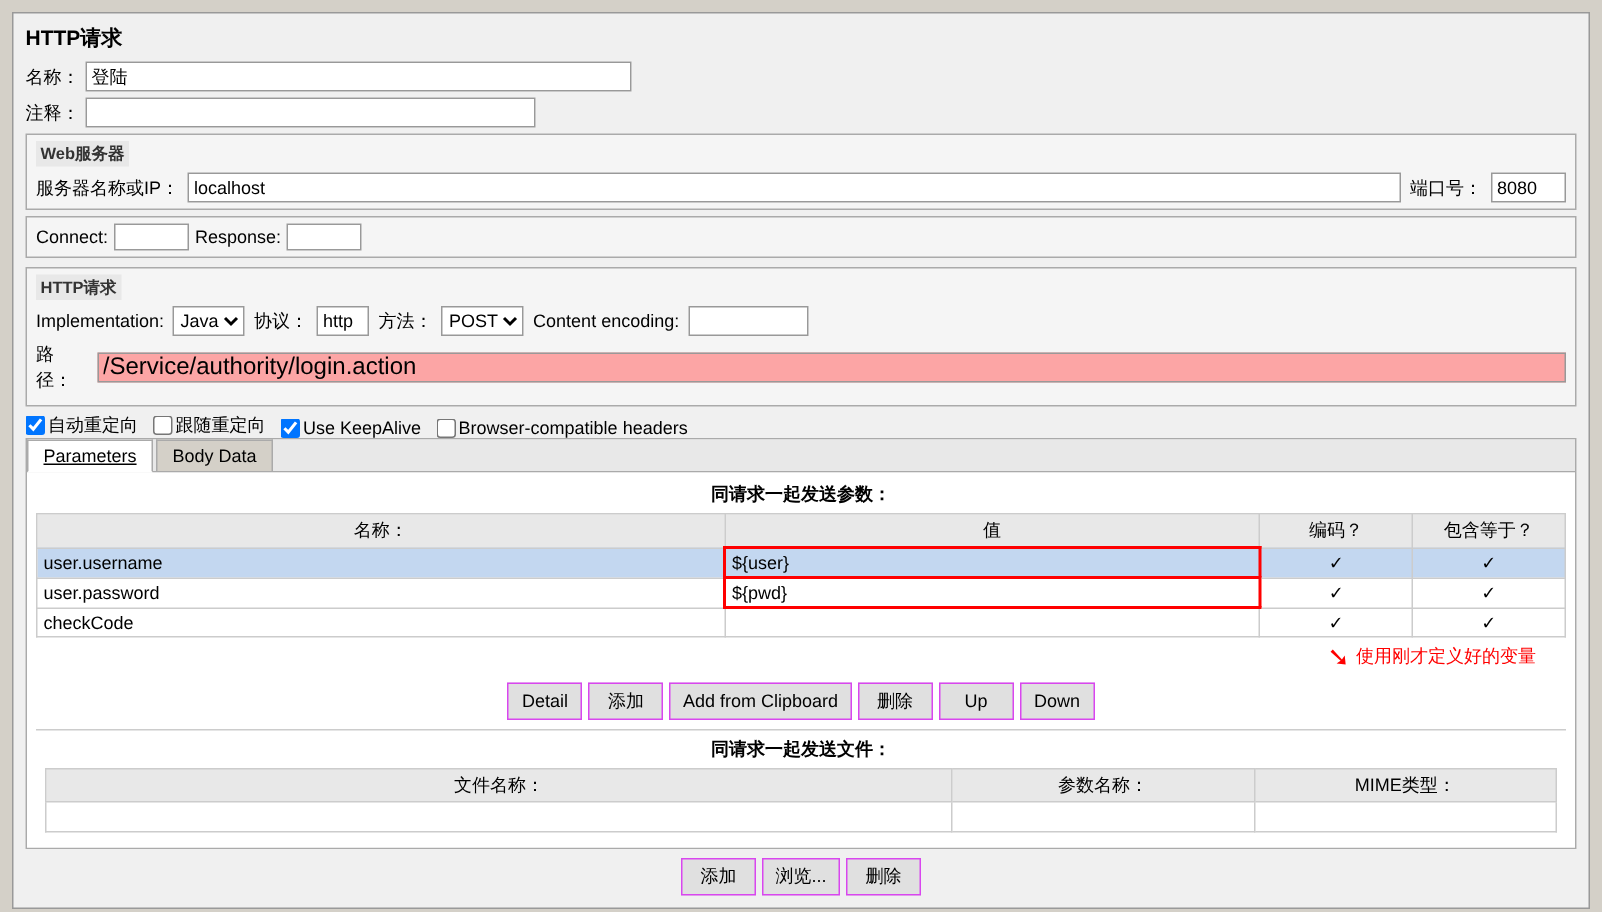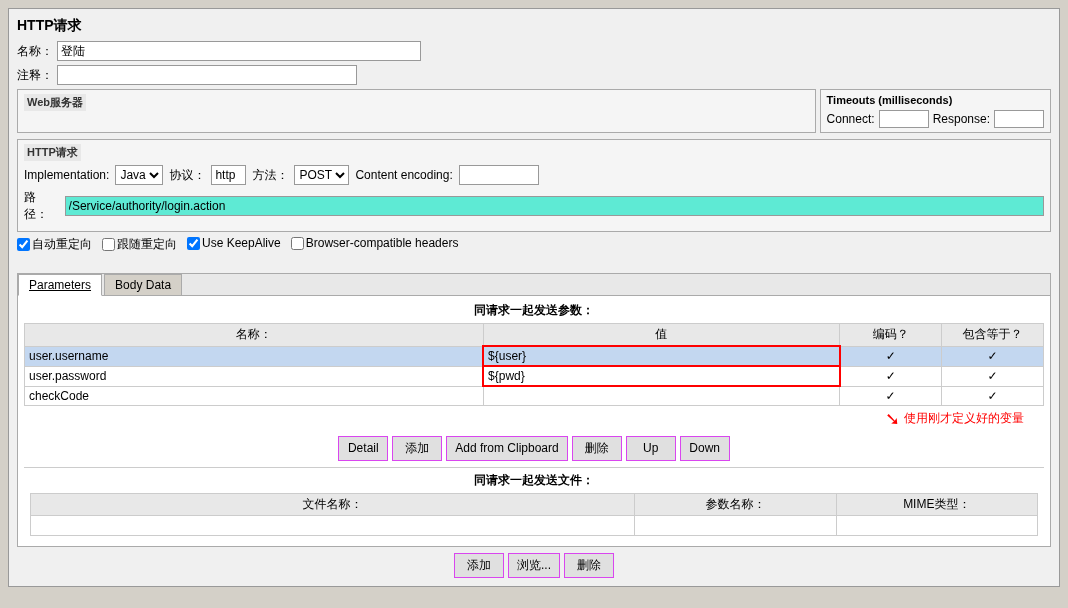--- a/index.html
+++ b/index.html
@@ -62,20 +62,21 @@
     }
     .timeouts-title {
       font-size: 11px;
       font-weight: bold;
       margin-bottom: 4px;
     }
     .top-area {
       display: flex;
       gap: 4px;
       margin-bottom: 6px;
+      flex-direction: column;
     }
     .web-server-section {
       flex: 1;
       border: 1px solid #aaa;
       padding: 4px 6px;
       background: #f5f5f5;
     }
     .timeouts-section {
       border: 1px solid #aaa;
       padding: 4px 6px;
@@ -96,30 +97,30 @@
     }
     select {
       font-size: 12px;
       border: 1px solid #999;
       background: #fff;
       height: 20px;
     }
     .path-input {
       width: 100%;
       border: 1px solid #999;
-      background: #5eead4;
+      background: #fca5a5;
       height: 20px;
       padding: 1px 3px;
-      font-size: 12px;
+      font-size: 16px;
     }
     .checkboxes-row {
       display: flex;
-      align-items: flex-start;
+      align-items: flex-end;
       gap: 10px;
-      margin-bottom: 20px;
+      margin-bottom: 0;
       font-size: 12px;
     }
     .checkbox-item {
       display: flex;
       align-items: center;
       gap: 2px;
     }
     .tabs-container {
       border: 1px solid #aaa;
       background: #fff;
@@ -272,23 +273,28 @@
   </div>
 
   <div class="form-row">
     <span class="form-label">注释：</span>
     <input class="form-input" style="width: 300px;" type="text" value="">
   </div>
 
   <div class="top-area">
     <div class="web-server-section">
       <div class="section-title">Web服务器</div>
+      <div class="server-row">
+        <span>服务器名称或IP：</span>
+        <input class="server-ip-input" type="text" value="localhost" style="">
+        <span>端口号：</span>
+        <input class="form-input" style="width: 50px;" type="text" value="8080">
+      </div>
     </div>
     <div class="timeouts-section">
-      <div class="timeouts-title">Timeouts (milliseconds)</div>
       <div class="timeouts-row">
         <span>Connect:</span>
         <input class="tiny-input" type="text" value="" style="">
         <span>Response:</span>
         <input class="tiny-input" type="text" value="" style="">
       </div>
     </div>
   </div>
 
   <div class="http-section">

